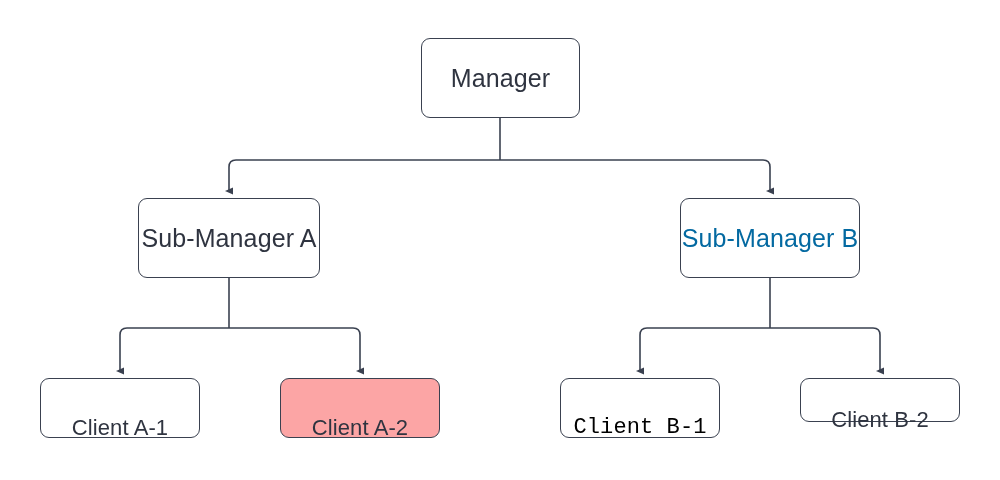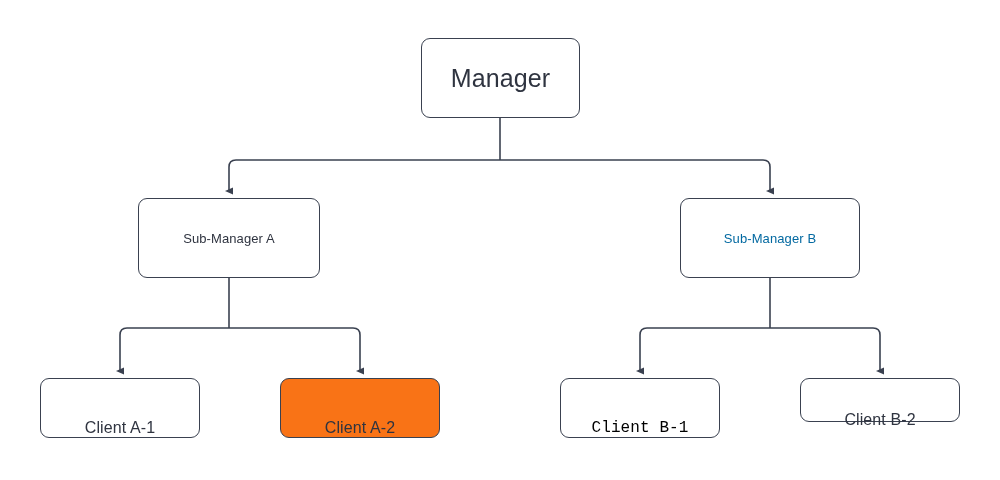--- a/index.html
+++ b/index.html
@@ -40,22 +40,22 @@
   .node-label {
     color: #2f3440;
     font-family: "Liberation Sans", sans-serif;
     font-size: 19px;
     line-height: 1;
     letter-spacing: 0.1px;
     white-space: nowrap;
     text-align: center;
   }
   .node.level-0 .node-label { font-size: 25px; }
-  .node.level-1 .node-label { font-size: 13px; }
-  .node.level-2 .node-label { font-size: 16px; margin-top: 40px; }
+  .node.level-1 .node-label { font-size: 25px; }
+  .node.level-2 .node-label { font-size: 22px; margin-top: 40px; }
 </style>
 </head>
 <body>
 
 <div id="diagram-canvas" style="width: 1000px; height: 480px; background: rgb(255, 255, 255);">
 
   <svg id="connector-layer" viewBox="0 0 1000 480" width="1000" height="480" aria-hidden="true">
     <defs>
       <marker id="arrowhead" markerWidth="9" markerHeight="9" refX="4.2" refY="4.4" orient="auto" markerUnits="userSpaceOnUse">
         <path d="M 0.6 0.4 L 7.8 0.4 L 4.2 8.4 Z" fill="#3a4150"></path>
@@ -90,21 +90,21 @@
   </div>
 
   <div class="node level-1" style="left: 680px; top: 198px; width: 180px; height: 80px; border-color: rgb(58, 65, 80); background: rgb(255, 255, 255); border-radius: 9px;">
     <span class="node-label" style="color: #0369a1;">Sub-Manager B</span>
   </div>
 
   <div class="node level-2" style="left: 40px; top: 378px; width: 160px; height: 60px; border-color: rgb(58, 65, 80); background: rgb(255, 255, 255); border-radius: 9px;">
     <span class="node-label" style="color: rgb(47, 52, 64);">Client A-1</span>
   </div>
 
-  <div class="node level-2" style="left: 280px; top: 378px; width: 160px; height: 60px; border-color: rgb(58, 65, 80); background: #f97316; border-radius: 9px;">
+  <div class="node level-2" style="left: 280px; top: 378px; width: 160px; height: 60px; border-color: rgb(58, 65, 80); background: #fca5a5; border-radius: 9px;">
     <span class="node-label" style="color: rgb(47, 52, 64);">Client A-2</span>
   </div>
 
   <div class="node level-2" style="left: 560px; top: 378px; width: 160px; height: 60px; border-color: rgb(58, 65, 80); background: rgb(255, 255, 255); border-radius: 9px;">
     <span class="node-label" style="color: #000000; font-family: Liberation Mono, monospace;">Client B-1</span>
   </div>
 
   <div class="node level-2" style="left: 800px; top: 378px; width: 160px; height: 44px; border-color: rgb(58, 65, 80); background: rgb(255, 255, 255); border-radius: 9px; justify-content: center;">
     <span class="node-label" style="color: rgb(47, 52, 64);">Client B-2</span>
   </div>

